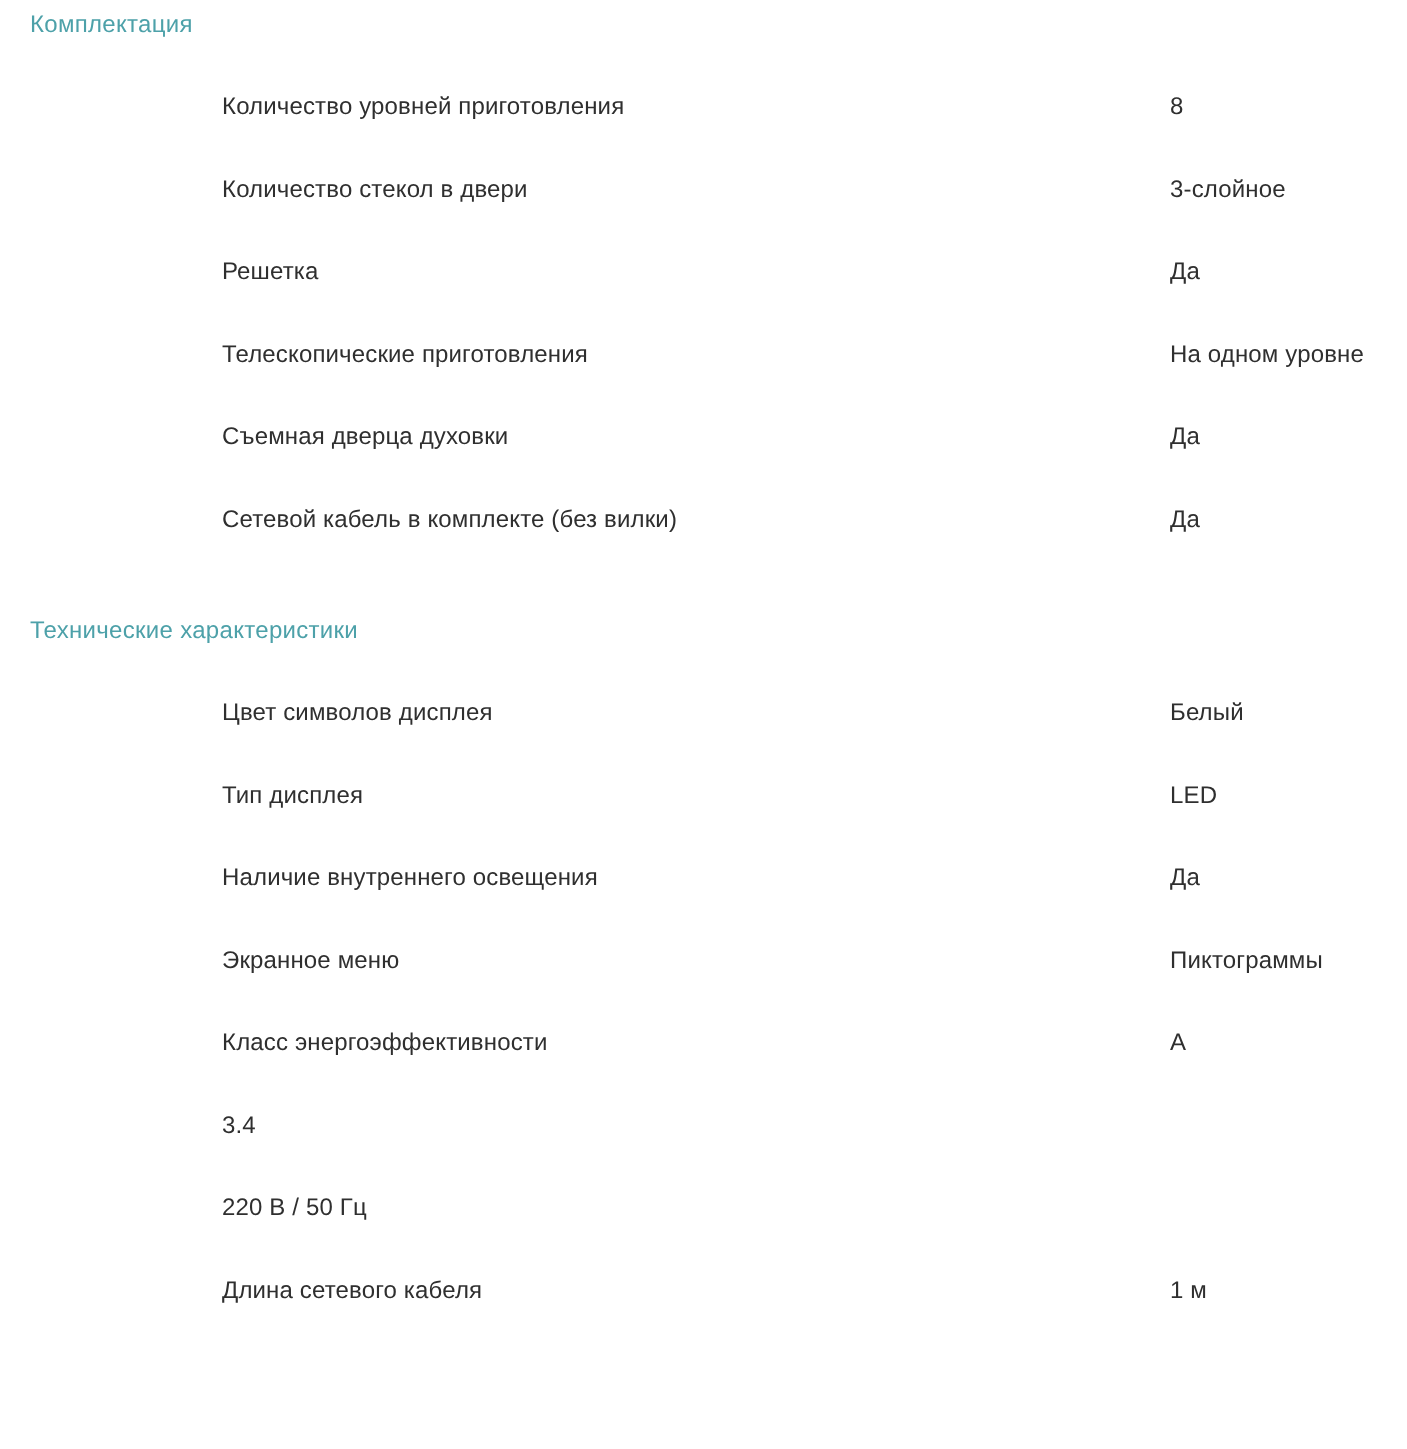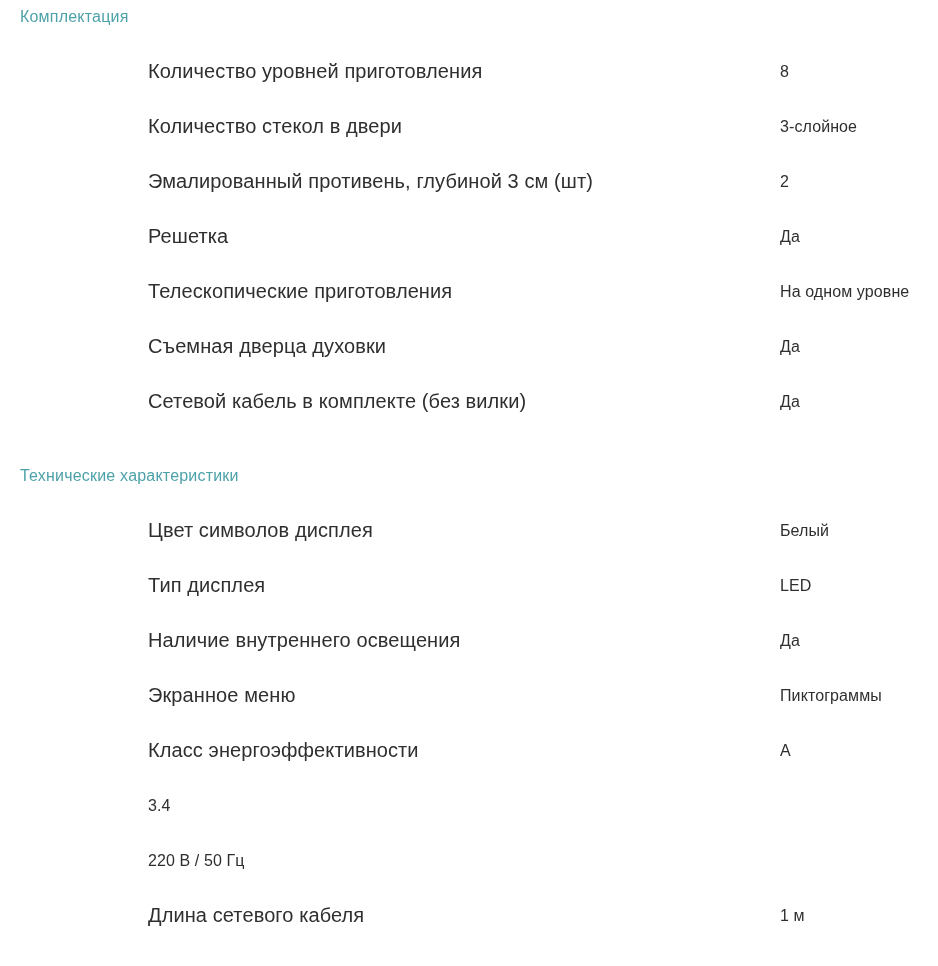--- a/index.html
+++ b/index.html
@@ -28,21 +28,21 @@
   }
   .rows { display: block; }
   .row {
     display: flex;
     align-items: center;
     height: 55px;
     padding-left: 148px;
   }
   .label {
     flex: 0 0 632px;
-    font-size: 20px;
+    font-size: 16px;
     color: var(--text-color);
     letter-spacing: 0.1px;
   }
   .value {
     flex: 1 1 auto;
     font-size: 16px;
     color: var(--text-color);
     letter-spacing: 0.1px;
     white-space: nowrap;
   }
@@ -54,24 +54,20 @@
     <section class="spec-section">
       <h2 class="section-title">Комплектация</h2>
       <div class="rows">
         <div class="row">
           <div class="label">Количество уровней приготовления</div>
           <div class="value">8</div>
         </div>
         <div class="row">
           <div class="label">Количество стекол в двери</div>
           <div class="value">3-слойное</div>
-        </div>
-        <div class="row">
-          <div class="label">Эмалированный противень, глубиной 3 см (шт)</div>
-          <div class="value">2</div>
         </div>
         <div class="row">
           <div class="label">Решетка</div>
           <div class="value">Да</div>
         </div>
         <div class="row">
           <div class="label">Телескопические приготовления</div>
           <div class="value">На одном уровне</div>
         </div>
         <div class="row">

